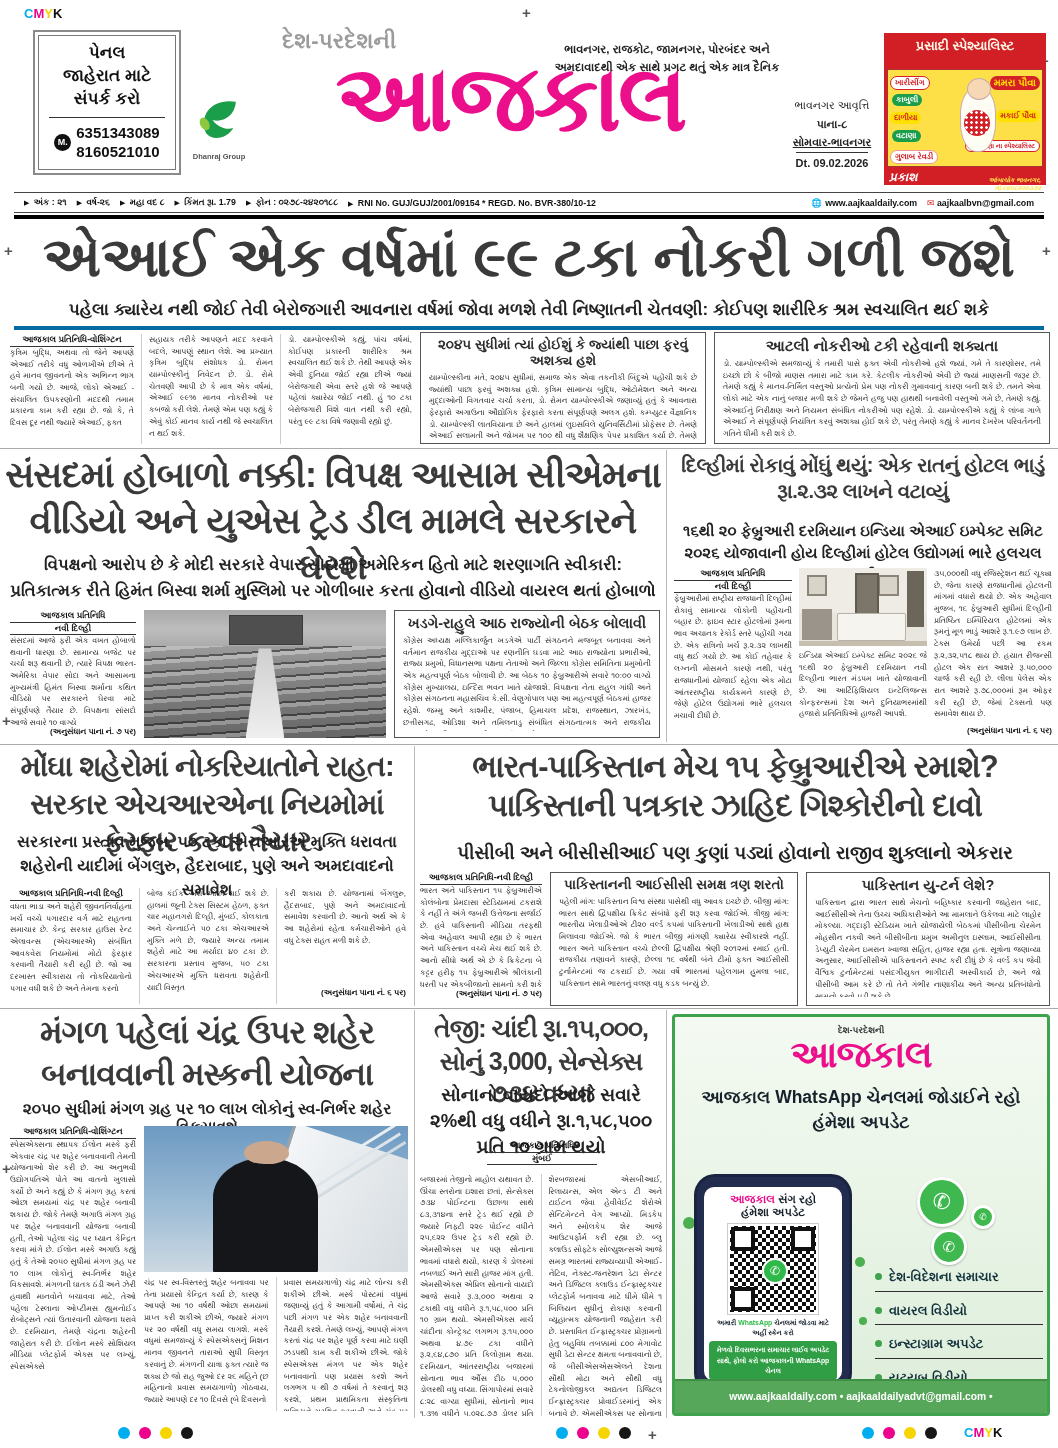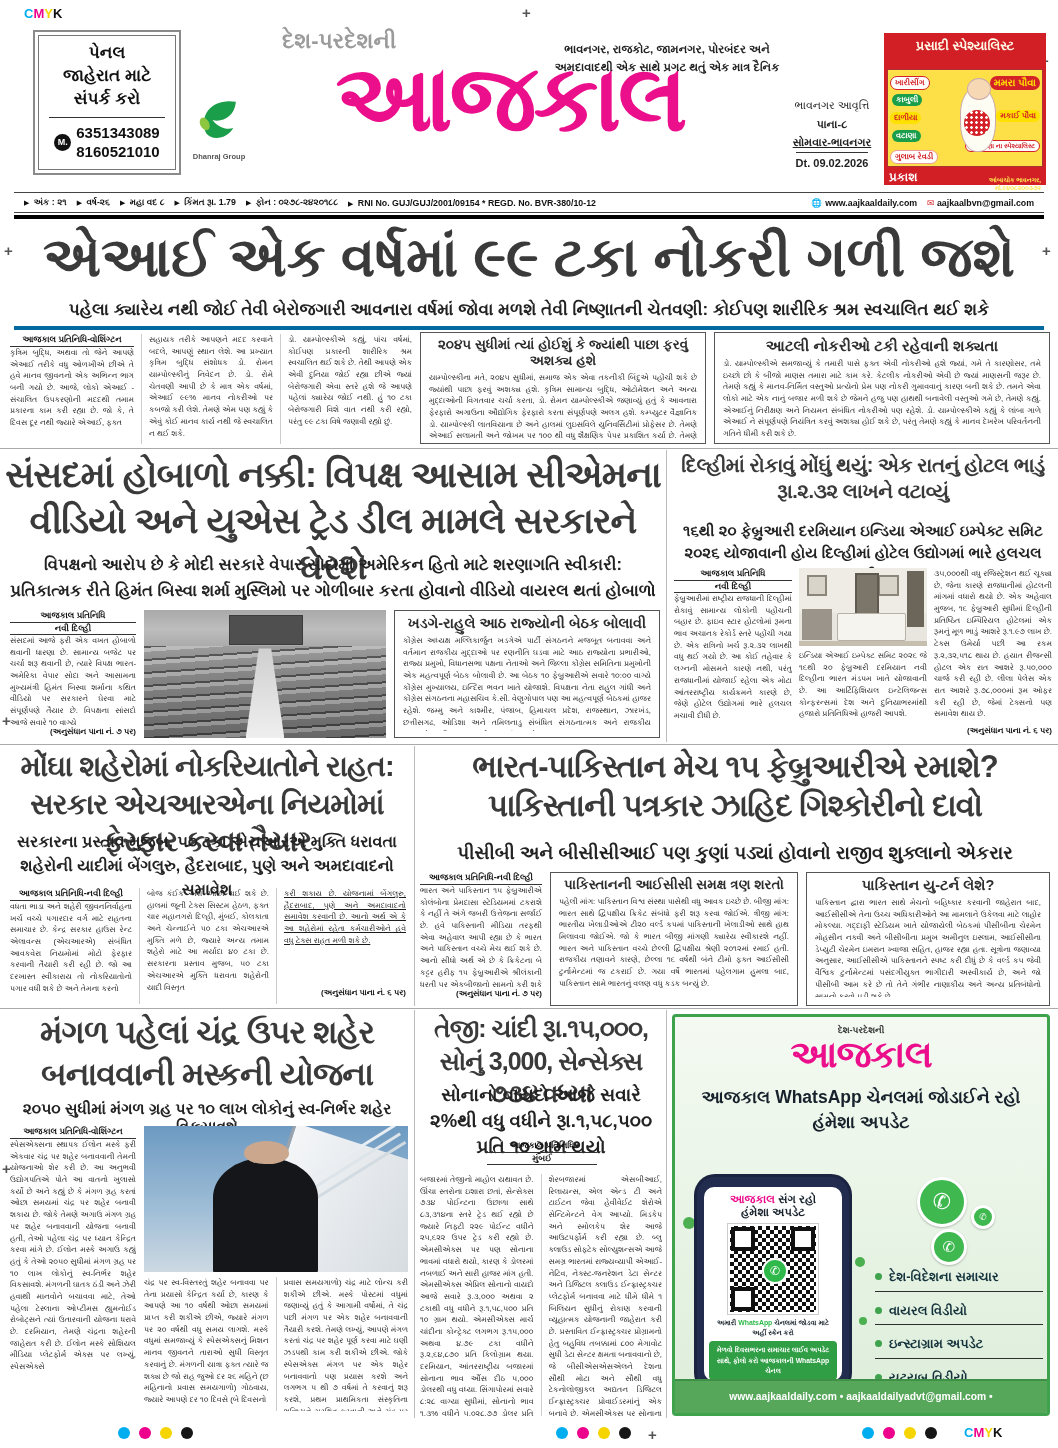--- a/index.html
+++ b/index.html
@@ -25,21 +25,21 @@
   .edition .b{font-weight:bold;}
   .edition .ul{text-decoration:underline;}
   .edition .dt{border-top:1px solid #333;display:inline-block;padding-top:1px;font-weight:bold;}
   .dhanraj{text-align:center;}
   .dhanraj .cap{font-size:7.5px;font-weight:bold;color:#555;}
   
   .prasadi{background:#d21f26;padding:3px;box-sizing:border-box;}
   .prasadi .hdr{color:#fffbe8;font-weight:bold;font-size:13px;text-align:center;padding:2px 0 3px;}
   .prasadi .mid{position:relative;background:#fde047;border:1px solid #a33;height:96px;overflow:hidden;margin-top:12px;}
   .pill{position:absolute;font-weight:bold;border-radius:8px;padding:1px 4px;font-size:8px;white-space:nowrap;}
-  .prasadi .ftr{display:flex;align-items:center;justify-content:space-between;padding:3px 2px 1px;}
+  .prasadi .ftr{display:flex;align-items:center;justify-content:space-between;padding:3px 2px 1px;font-style:italic;}
   .prasadi .vendor{color:#fff;font-weight:bold;font-size:12px;}
   .prasadi .addr{color:#ffe84d;font-size:6.3px;font-weight:bold;text-align:right;line-height:1.3;}
   .toon-body{position:absolute;left:72px;top:18px;width:34px;height:62px;background:#fdfdf4;border:1px solid #caa;border-radius:40% 40% 45% 45%;}
   .toon-head{position:absolute;left:79px;top:8px;width:22px;height:20px;background:#f6d9b4;border:1px solid #caa;border-radius:50%;}
   .toon-belly{position:absolute;left:76px;top:40px;width:26px;height:26px;background:#d42127;border-radius:50%;
               background-image:radial-gradient(#fff 1px,transparent 1.6px);background-size:5px 5px;}
   
   .infobar{border-top:1px solid #444;border-bottom:1px solid #444;display:flex;align-items:center;
            font-size:8.8px;font-weight:bold;color:#111;gap:10px;padding:0 10px;box-sizing:border-box;}
   .infobar .tri{font-size:7px;color:#111;margin-right:2px;}
@@ -291,21 +291,21 @@
 
   <div class="abs colgap" style="left:10px;top:888px;width:396px;height:116px;">
     <div class="col">
       <div class="byline u">આજકાલ પ્રતિનિધિ-નવી દિલ્હી</div>
       <div class="body-text" style="height:100px;">વધતા ભાડા અને શહેરી જીવનનિર્વાહના ખર્ચ વચ્ચે પગારદાર વર્ગ માટે રાહતના સમાચાર છે. કેન્દ્ર સરકાર હાઉસ રેન્ટ એલાવન્સ (એચઆરએ) સંબંધિત આવકવેરા નિયમોમાં મોટો ફેરફાર કરવાની તૈયારી કરી રહી છે. જો આ દરખાસ્ત સ્વીકારાય તો નોકરિયાતોનો પગાર વધી શકે છે અને તેમના કરનો</div>
     </div>
     <div class="col">
         <div class="body-text" style="height:114px;">બોજ કંઈક અંશે ઓછો થઈ શકે છે. હાલમાં જૂની ટેક્સ સિસ્ટમ હેઠળ, ફક્ત ચાર મહાનગરો દિલ્હી, મુંબઈ, કોલકાતા અને ચેન્નાઈને ૫૦ ટકા એચઆરએ મુક્તિ મળે છે, જ્યારે અન્ય તમામ શહેરો માટે આ મર્યાદા ૪૦ ટકા છે. સરકારના પ્રસ્તાવ મુજબ, ૫૦ ટકા એચઆરએ મુક્તિ ધરાવતા શહેરોની યાદી વિસ્તૃત</div>
       </div>
     <div class="col">
-      <div class="body-text" style="height:100px;text-decoration:underline;">કરી શકાય છે. યોજનામાં બેંગલુરુ, હૈદરાબાદ, પુણે અને અમદાવાદનો સમાવેશ કરવાની છે. આનો અર્થ એ કે આ શહેરોમાં રહેતા કર્મચારીઓને હવે વધુ ટેક્સ રાહત મળી શકે છે.</div>
+      <div class="body-text" style="height:100px;">કરી શકાય છે. યોજનામાં બેંગલુરુ, હૈદરાબાદ, પુણે અને અમદાવાદનો સમાવેશ કરવાની છે. આનો અર્થ એ કે આ શહેરોમાં રહેતા કર્મચારીઓને હવે વધુ ટેક્સ રાહત મળી શકે છે.</div>
       <div class="cont">(અનુસંધાન પાના નં. ૬ પર)</div>
     </div>
   </div>
 
   <div class="abs headline" style="left:418px;top:748px;width:634px;font-size:31px;line-height:1.25;letter-spacing:-1px;">
     <div>ભારત-પાકિસ્તાન મેચ ૧૫ ફેબ્રુઆરીએ રમાશે?</div>
     <div>પાકિસ્તાની પત્રકાર ઝાહિદ ગિશ્કોરીનો દાવો</div>
   </div>
   <div class="abs subhead" style="left:420px;top:842px;width:630px;font-size:18.5px;">પીસીબી અને બીસીસીઆઈ પણ કુણાં પડ્યાં હોવાનો રાજીવ શુક્લાનો એકરાર</div>
 

